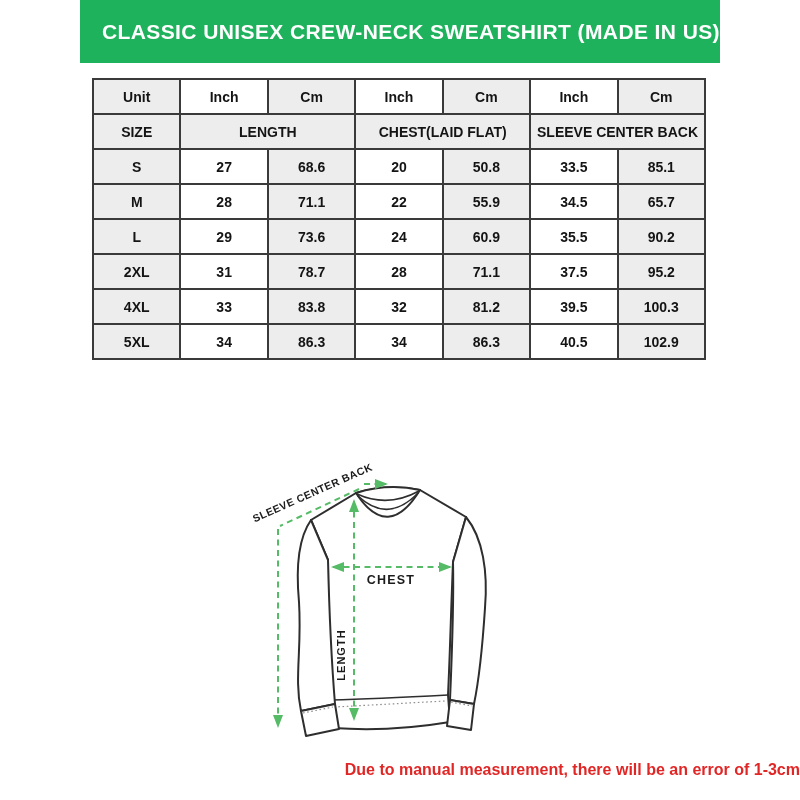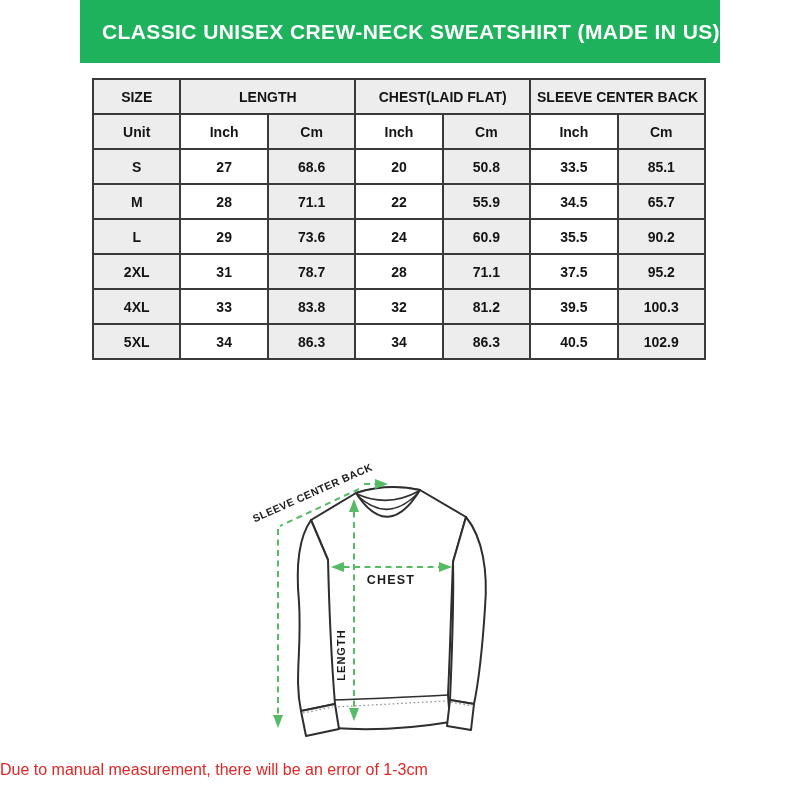--- a/index.html
+++ b/index.html
@@ -30,48 +30,48 @@
   
   #diagram{position:absolute;left:238px;top:450px;}
   .garment{fill:#ffffff;stroke:var(--outline-dark,#2e2e2e);stroke-width:2;stroke-linejoin:round;stroke-linecap:round;}
   .gline{fill:none;stroke:var(--outline-dark,#2e2e2e);stroke-width:1.6;stroke-linecap:round;}
   .stitch{fill:none;stroke:#8f8f8f;stroke-width:1.2;stroke-dasharray:1.6 2.6;}
   .measure{fill:none;stroke:var(--arrow-green,#55bb66);stroke-width:2;stroke-dasharray:6 4.5;}
   marker path{fill:var(--arrow-green,#55bb66);}
   .dlabel{fill:#1b1b1b;font-weight:bold;}
   
   #note{
-    position:absolute;left:0;top:761px;width:800px;text-align:left;
-    color:var(--note-red,#e12626);font-size:16px;font-weight:normal;
+    position:absolute;left:0;top:761px;width:800px;text-align:right;
+    color:var(--note-red,#e12626);font-size:16px;font-weight:bold;
   }
 </style>
 </head>
 <body>
 
 <div id="banner">
   <span class="title">CLASSIC UNISEX CREW-NECK SWEATSHIRT (MADE IN US)</span>
 </div>
 
 <div id="tableWrap">
   <table>
     <tbody>
         <tr>
-      <td class="g">SIZE</td>
-      <td class="g" colspan="2">LENGTH</td>
-      <td class="g" colspan="2">CHEST(LAID FLAT)</td>
-      <td class="g" colspan="2">SLEEVE CENTER BACK</td>
-    </tr>
-    <tr>
       <td class="g">Unit</td>
       <td>Inch</td>
       <td class="g">Cm</td>
       <td>Inch</td>
       <td class="g">Cm</td>
       <td>Inch</td>
       <td class="g">Cm</td>
+    </tr>
+    <tr>
+      <td class="g">SIZE</td>
+      <td class="g" colspan="2">LENGTH</td>
+      <td class="g" colspan="2">CHEST(LAID FLAT)</td>
+      <td class="g" colspan="2">SLEEVE CENTER BACK</td>
     </tr>
     <tr>
       <td class="g">S</td>
       <td>27</td>
       <td class="g">68.6</td>
       <td>20</td>
       <td class="g">50.8</td>
       <td>33.5</td>
       <td class="g">85.1</td>
     </tr>

